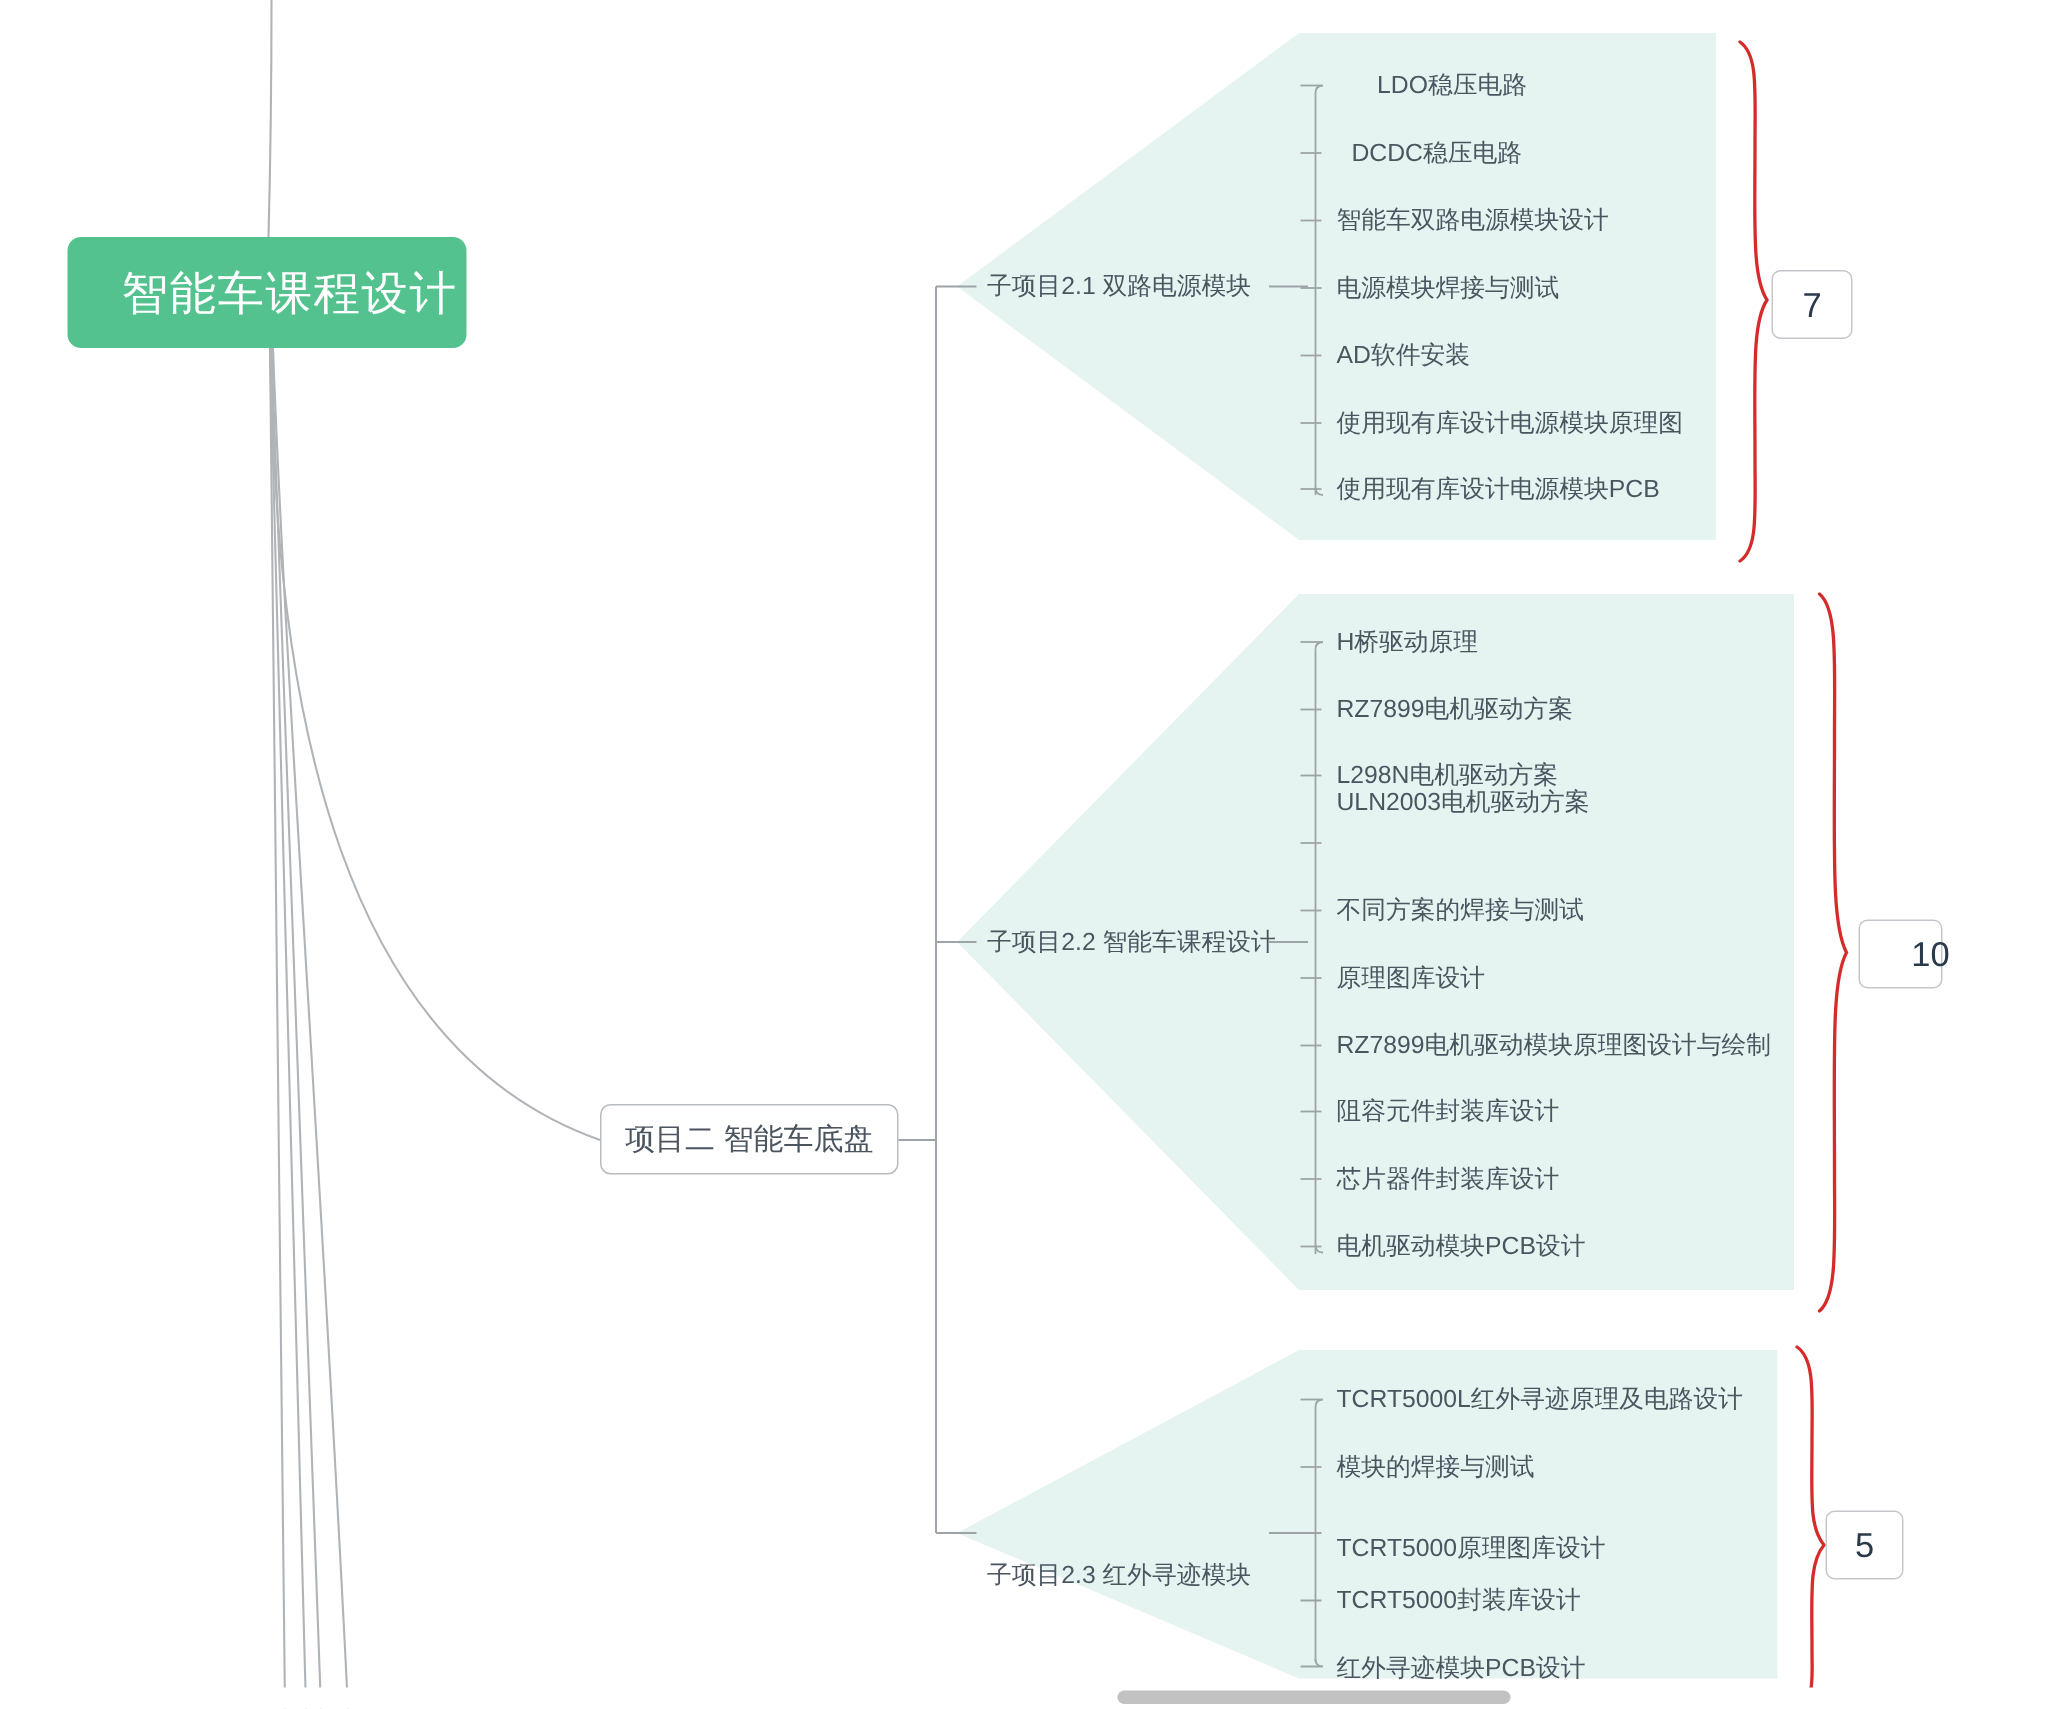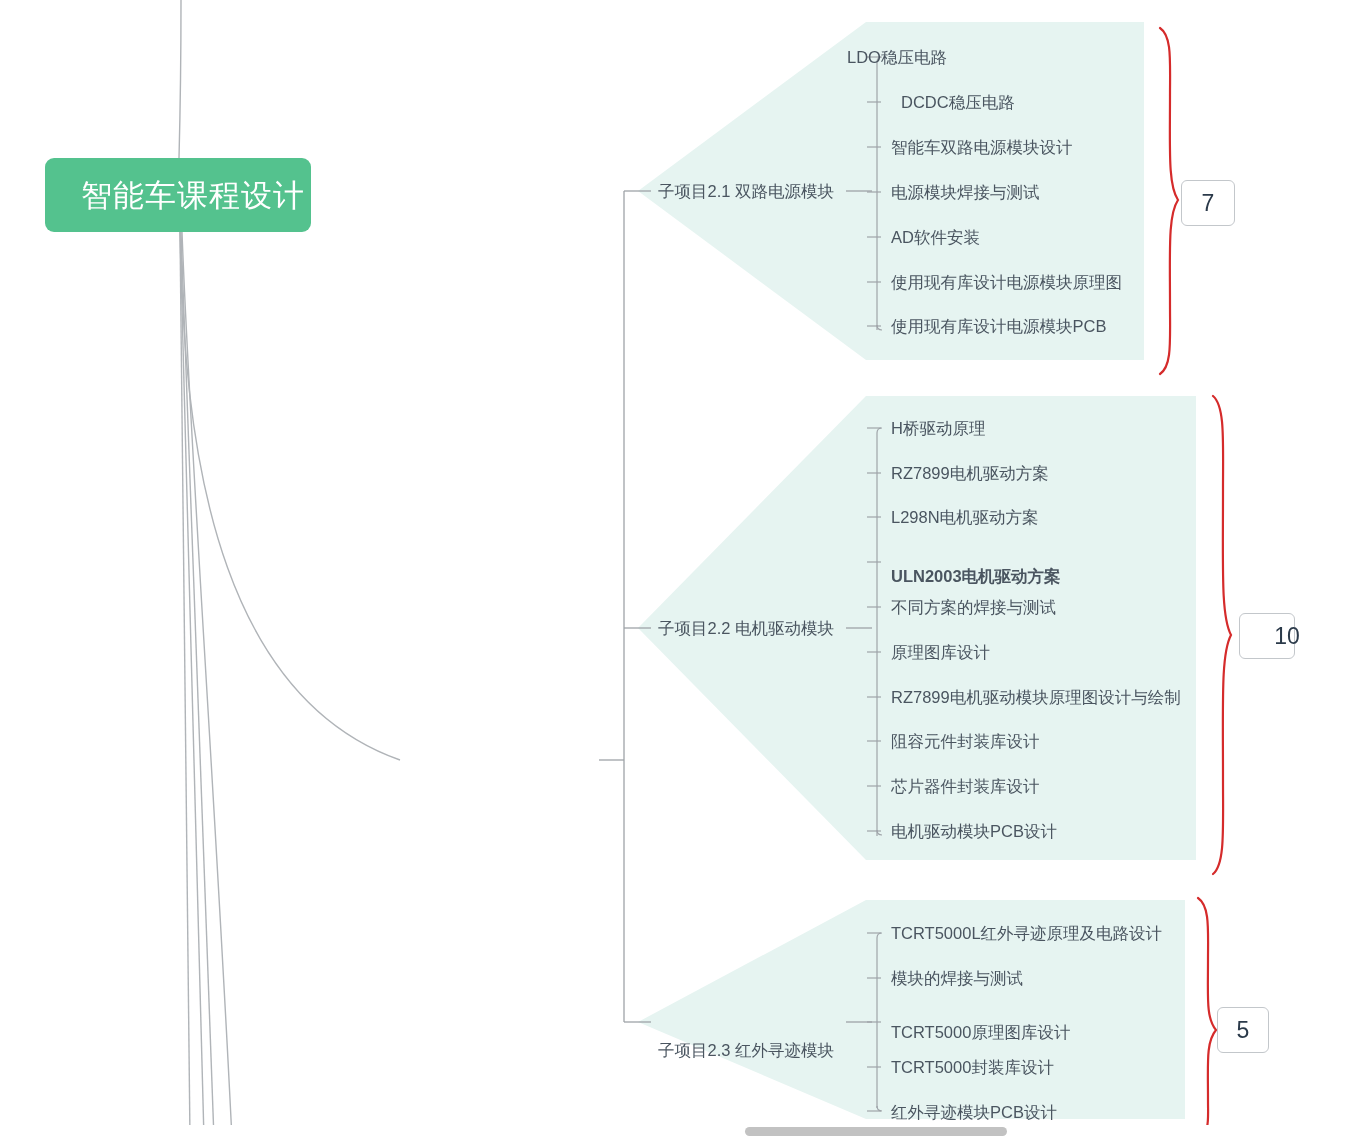--- a/index.html
+++ b/index.html
@@ -209,39 +209,42 @@
                C1208,998 1206,1018 1216,1030
                C1206,1042 1208,1062 1208,1100
                C1208,1122 1210,1132 1198,1136"></path>
     </g>
   </svg>
 
   <div class="root-node">
     <span class="root-label">智能车课程设计</span>
   </div>
 
+  <div class="project-node">
+    <span class="project-label">项目二 智能车底盘</span>
+  </div>
 
   <div class="branch-label" style="left:658px; top:183px;">子项目2.1 双路电源模块</div>
 
-  <div class="leaf" style="left:847px; top:49px;">LDO稳压电路</div>
+  <div class="leaf" style="left:918px; top:49px;">LDO稳压电路</div>
   <div class="leaf" style="left:891px; top:94px;margin-left:10px;">DCDC稳压电路</div>
   <div class="leaf" style="left:891px; top:139px;">智能车双路电源模块设计</div>
   <div class="leaf" style="left:891px; top:184px;">电源模块焊接与测试</div>
   <div class="leaf" style="left:891px; top:229px;">AD软件安装</div>
   <div class="leaf" style="left:891px; top:274px;">使用现有库设计电源模块原理图</div>
   <div class="leaf" style="left:891px; top:318px;">使用现有库设计电源模块PCB</div>
 
   <div class="badge" style="left:1181px; top:180px; width:54px; height:46px;">7</div>
 
-  <div class="branch-label" style="left:658px; top:620px;">子项目2.2 电机驱动模块</div>
+  <div class="branch-label" style="left:658px; top:620px;">子项目2.2 智能车课程设计</div>
 
   <div class="leaf" style="left:891px; top:420px;">H桥驱动原理</div>
   <div class="leaf" style="left:891px; top:465px;">RZ7899电机驱动方案</div>
   <div class="leaf" style="left:891px; top:509px;">L298N电机驱动方案</div>
-  <div class="leaf" style="left:891px; top:568px;font-weight:bold;">ULN2003电机驱动方案</div>
+  <div class="leaf" style="left:891px; top:527px;">ULN2003电机驱动方案</div>
   <div class="leaf" style="left:891px; top:599px;">不同方案的焊接与测试</div>
   <div class="leaf" style="left:891px; top:644px;">原理图库设计</div>
   <div class="leaf" style="left:891px; top:689px;">RZ7899电机驱动模块原理图设计与绘制</div>
   <div class="leaf" style="left:891px; top:733px;">阻容元件封装库设计</div>
   <div class="leaf" style="left:891px; top:778px;">芯片器件封装库设计</div>
   <div class="leaf" style="left:891px; top:823px;">电机驱动模块PCB设计</div>
 
   <div class="badge" style="left:1239px; top:613px; width:56px; height:46px;padding-left:40px;">10</div>
 
   <div class="branch-label" style="left:658px; top:1014px;margin-top:28px;">子项目2.3 红外寻迹模块</div>

